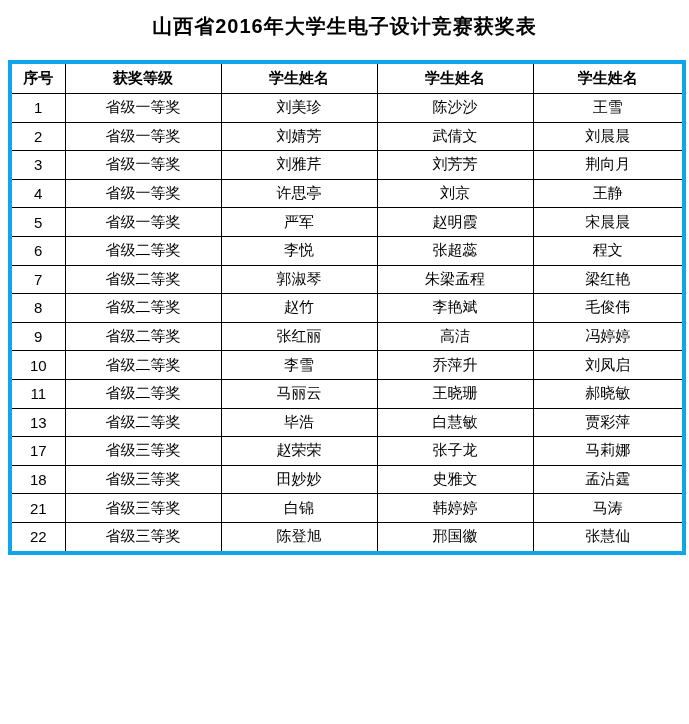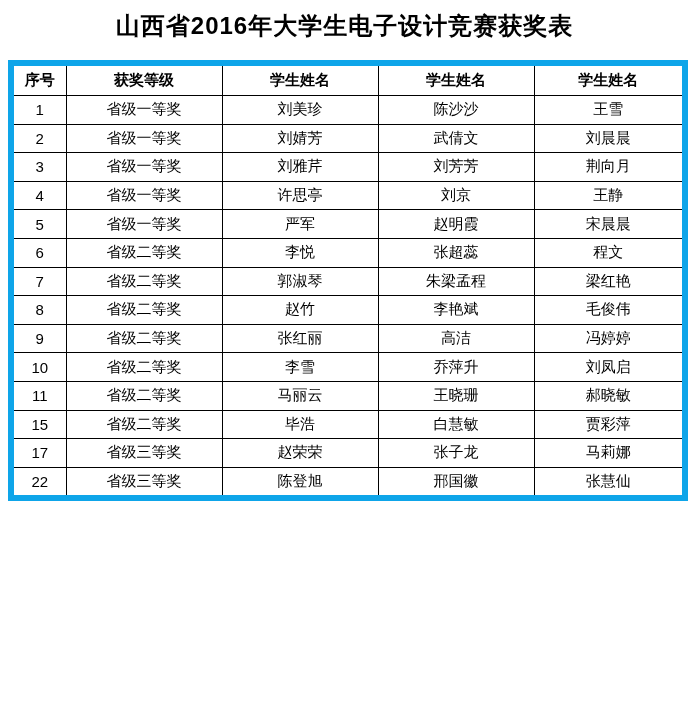--- a/index.html
+++ b/index.html
@@ -8,31 +8,31 @@
     background: #ffffff;
     width: 689px;
     height: 724px;
     overflow: hidden;
     font-family: "Liberation Sans", "DejaVu Sans", sans-serif;
     color: #000000;
   }
   .page-title {
     margin: 14px 0 0 0;
     text-align: center;
-    font-size: 24px;
+    font-size: 20px;
     font-weight: bold;
     letter-spacing: 1px;
     line-height: 24px;
   }
   table.award-table {
     margin: 22px 1px 0 8px;
     width: 674px;
     border-collapse: collapse;
     table-layout: fixed;
-    border: 6px solid #0ea5e9;
+    border: 4px solid #0ea5e9;
   }
   .award-table th,
   .award-table td {
     border: 1px solid #000000;
     text-align: center;
     vertical-align: middle;
     padding: 0;
     overflow: hidden;
     white-space: nowrap;
   }
@@ -146,34 +146,48 @@
         <td>刘凤启</td>
       </tr>
       <tr>
         <td>11</td>
         <td>省级二等奖</td>
         <td>马丽云</td>
         <td>王晓珊</td>
         <td>郝晓敏</td>
       </tr>
       <tr>
-        <td>15</td>
+        <td>13</td>
         <td>省级二等奖</td>
         <td>毕浩</td>
         <td>白慧敏</td>
         <td>贾彩萍</td>
       </tr>
       <tr>
         <td>17</td>
         <td>省级三等奖</td>
         <td>赵荣荣</td>
         <td>张子龙</td>
         <td>马莉娜</td>
       </tr>
       <tr>
+        <td>18</td>
+        <td>省级三等奖</td>
+        <td>田妙妙</td>
+        <td>史雅文</td>
+        <td>孟沾霆</td>
+      </tr>
+      <tr>
+        <td>21</td>
+        <td>省级三等奖</td>
+        <td>白锦</td>
+        <td>韩婷婷</td>
+        <td>马涛</td>
+      </tr>
+      <tr>
         <td>22</td>
         <td>省级三等奖</td>
         <td>陈登旭</td>
         <td>邢国徽</td>
         <td>张慧仙</td>
       </tr>
     </tbody>
 </table>
 
 </body></html>

